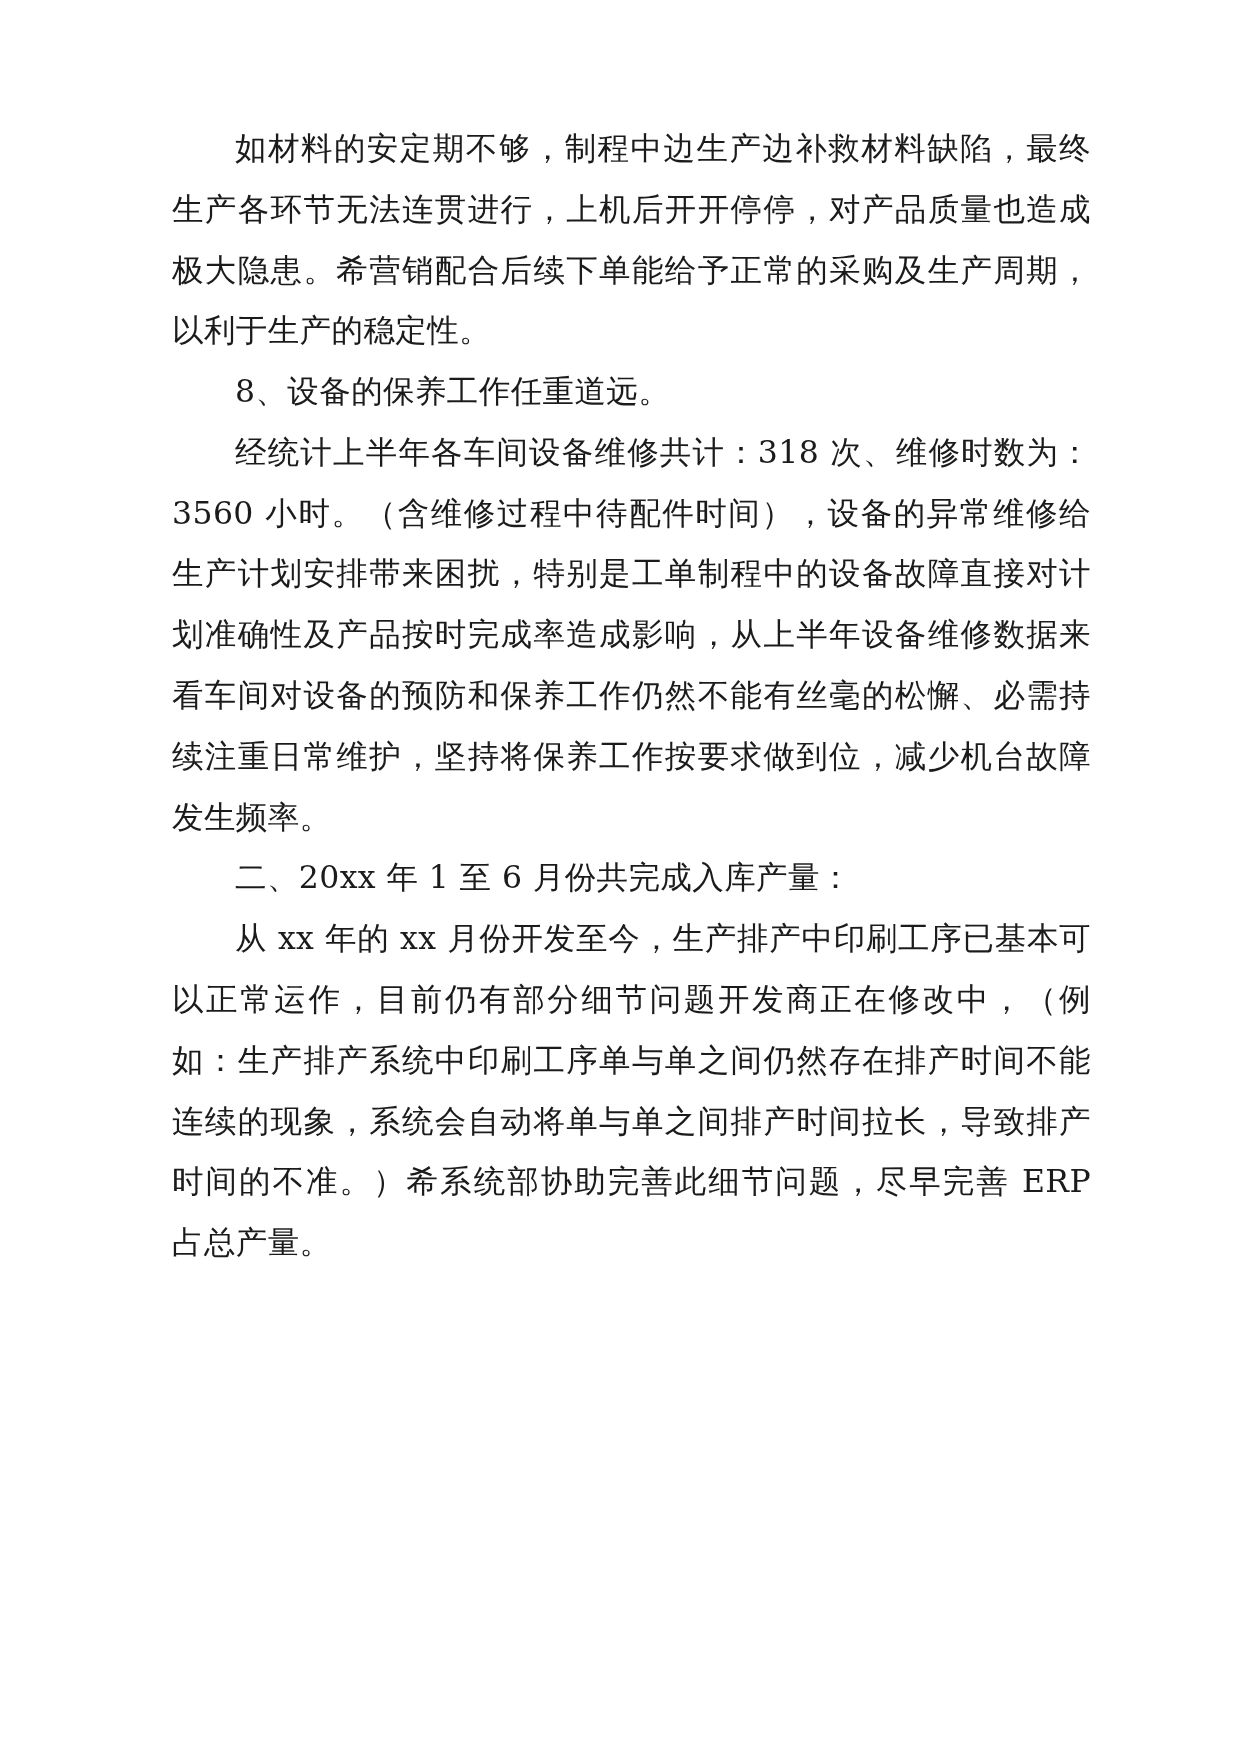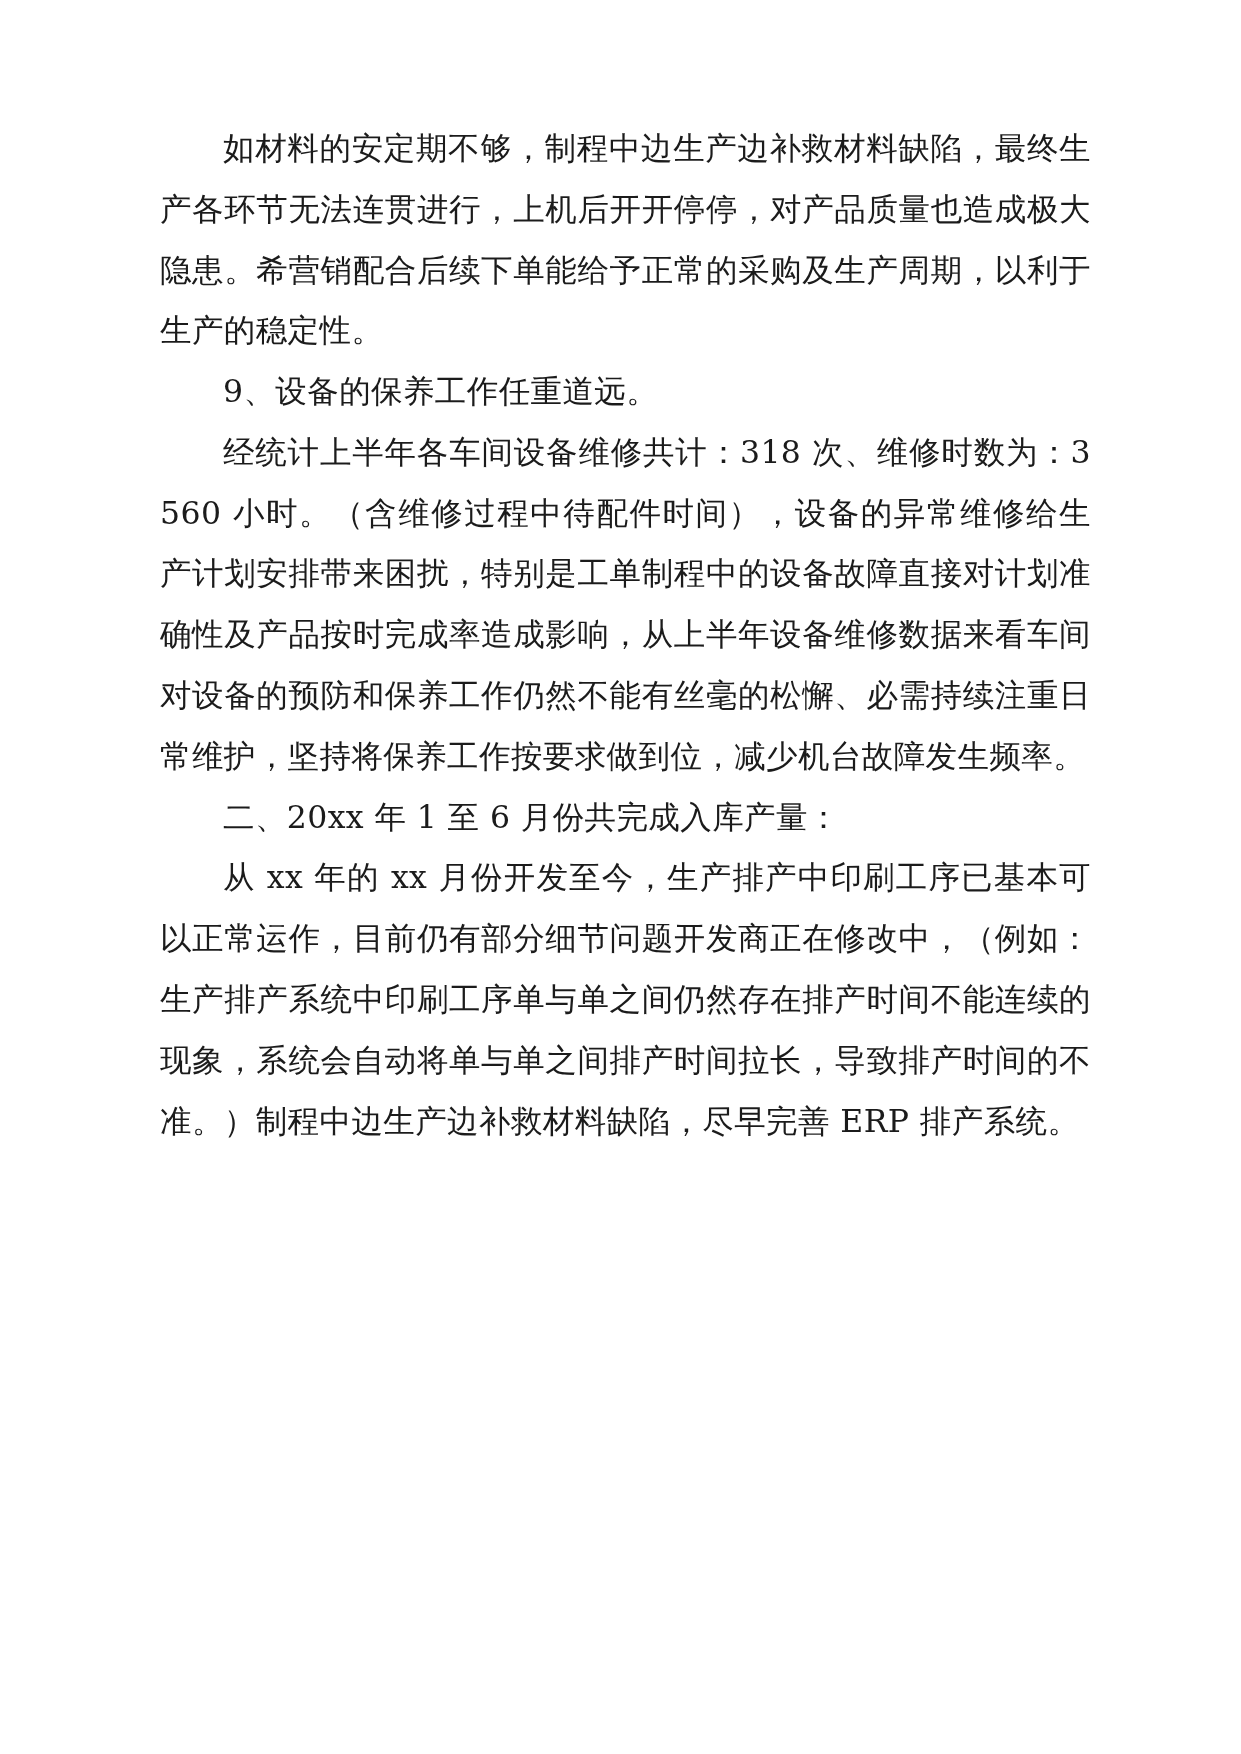--- a/index.html
+++ b/index.html
@@ -22,32 +22,32 @@
     background: #fff;
   }
   .doc-body {
     font-size: 31.5px;
     line-height: 1.93;
     text-align: justify;
     text-justify: inter-ideograph;
     letter-spacing: 0.4px;
   }
   .para {
-    margin: 0 0 0 0;
+    margin: 0 0 0 12px;
     text-indent: 2em;
     word-break: break-all;
   }
   .para + .para {
     margin-top: 0px;
   }
 </style>
 </head>
 <body>
 
 <div class="page">
   <div class="doc-body">
     <p class="para">如材料的安定期不够，制程中边生产边补救材料缺陷，最终生产各环节无法连贯进行，上机后开开停停，对产品质量也造成极大隐患。希营销配合后续下单能给予正常的采购及生产周期，以利于生产的稳定性。</p>
-    <p class="para">9、设备的保养工作任重道远。</p>
+    <p class="para">8、设备的保养工作任重道远。</p>
     <p class="para">经统计上半年各车间设备维修共计：318 次、维修时数为：3560 小时。（含维修过程中待配件时间），设备的异常维修给生产计划安排带来困扰，特别是工单制程中的设备故障直接对计划准确性及产品按时完成率造成影响，从上半年设备维修数据来看车间对设备的预防和保养工作仍然不能有丝毫的松懈、必需持续注重日常维护，坚持将保养工作按要求做到位，减少机台故障发生频率。</p>
     <p class="para">二、20xx 年 1 至 6 月份共完成入库产量：</p>
-    <p class="para">从 xx 年的 xx 月份开发至今，生产排产中印刷工序已基本可以正常运作，目前仍有部分细节问题开发商正在修改中，（例如：生产排产系统中印刷工序单与单之间仍然存在排产时间不能连续的现象，系统会自动将单与单之间排产时间拉长，导致排产时间的不准。）制程中边生产边补救材料缺陷，尽早完善 ERP 排产系统。</p>
+    <p class="para">从 xx 年的 xx 月份开发至今，生产排产中印刷工序已基本可以正常运作，目前仍有部分细节问题开发商正在修改中，（例如：生产排产系统中印刷工序单与单之间仍然存在排产时间不能连续的现象，系统会自动将单与单之间排产时间拉长，导致排产时间的不准。）希系统部协助完善此细节问题，尽早完善 ERP 占总产量。</p>
   </div>
 </div>
 
 </body></html>

